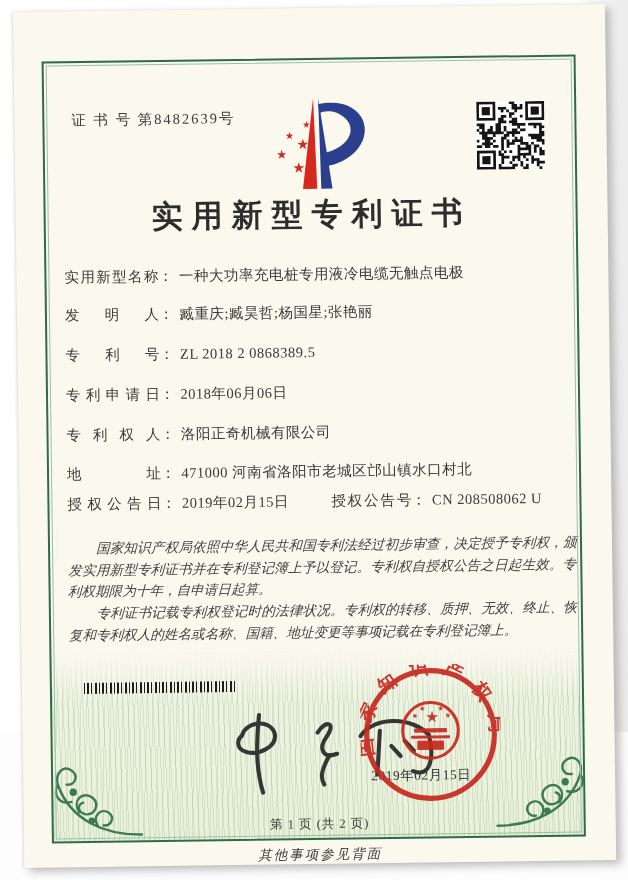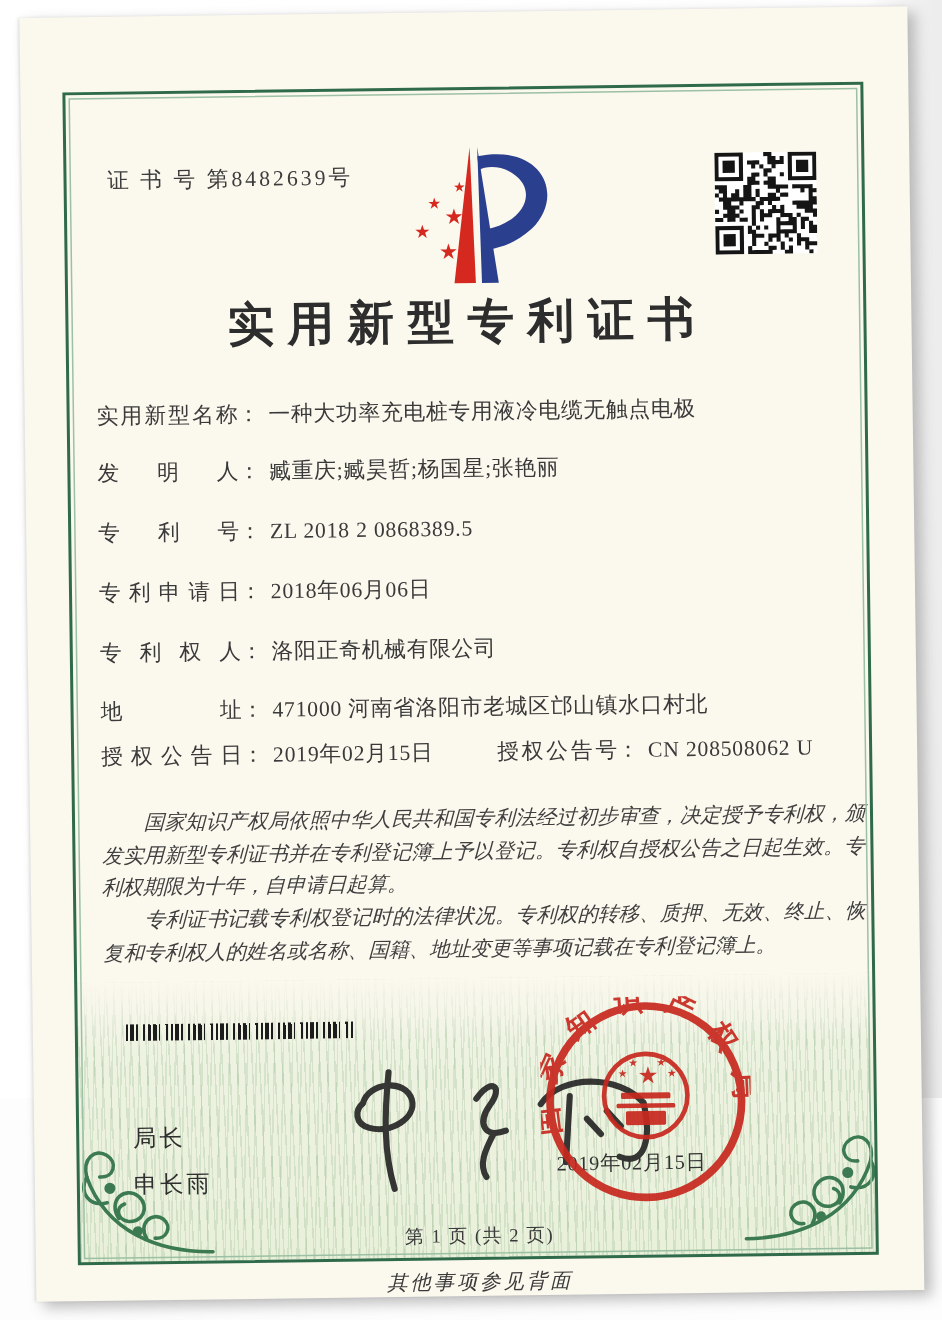--- a/index.html
+++ b/index.html
@@ -107,24 +107,20 @@
 
     <div class="paras">
       <p>国家知识产权局依照中华人民共和国专利法经过初步审查，决定授予专利权，颁发实用新型专利证书并在专利登记簿上予以登记。专利权自授权公告之日起生效。专利权期限为十年，自申请日起算。</p>
       <p>专利证书记载专利权登记时的法律状况。专利权的转移、质押、无效、终止、恢复和专利权人的姓名或名称、国籍、地址变更等事项记载在专利登记簿上。</p>
     </div>
 
     <div class="band"></div>
 
     <div class="barcode"></div>
 
-    <div class="officer">
-      <div>局长</div>
-      <div>申长雨</div>
-    </div>
 
     <div class="sig">
       <svg viewBox="0 0 220 90" width="225" height="92" fill="none" stroke="#1e1e1e" stroke-width="4" stroke-linecap="round" stroke-linejoin="round" opacity="0.88">
         <path d="M14,28 C18,14 42,12 46,26 C49,38 32,48 18,44 C8,41 9,32 14,28"></path>
         <path d="M31,8 C28,35 27,60 34,84"></path>
         <path d="M88,26 C98,12 106,18 97,30 C88,42 93,52 107,47"></path>
         <path d="M99,49 C93,60 89,69 94,77"></path>
         <path d="M130,30 C144,10 182,12 197,30"></path>
         <path d="M149,25 L146,68"></path>
         <path d="M197,30 C202,52 198,72 181,65"></path>

